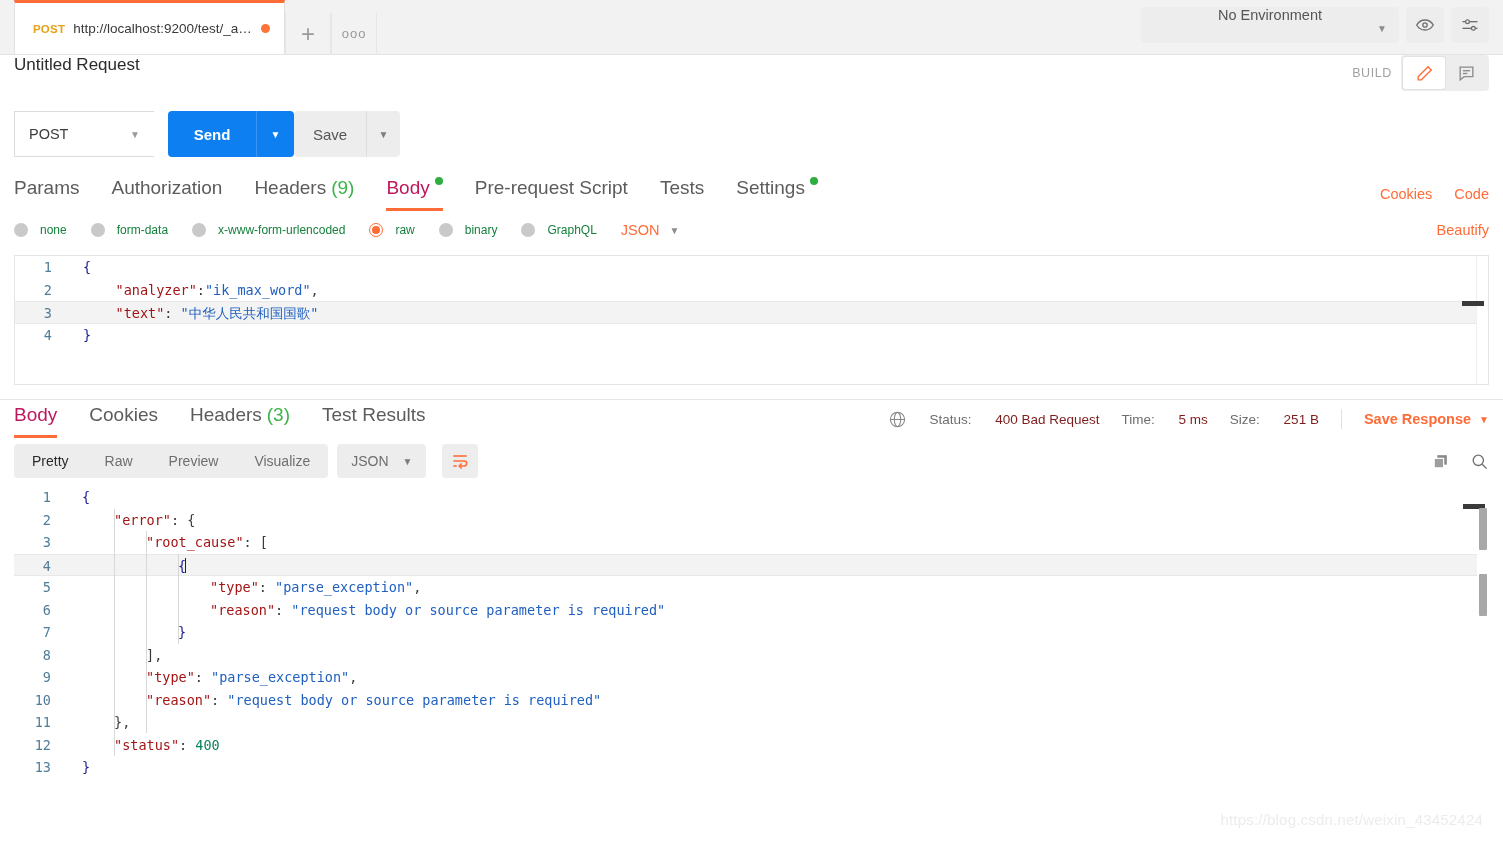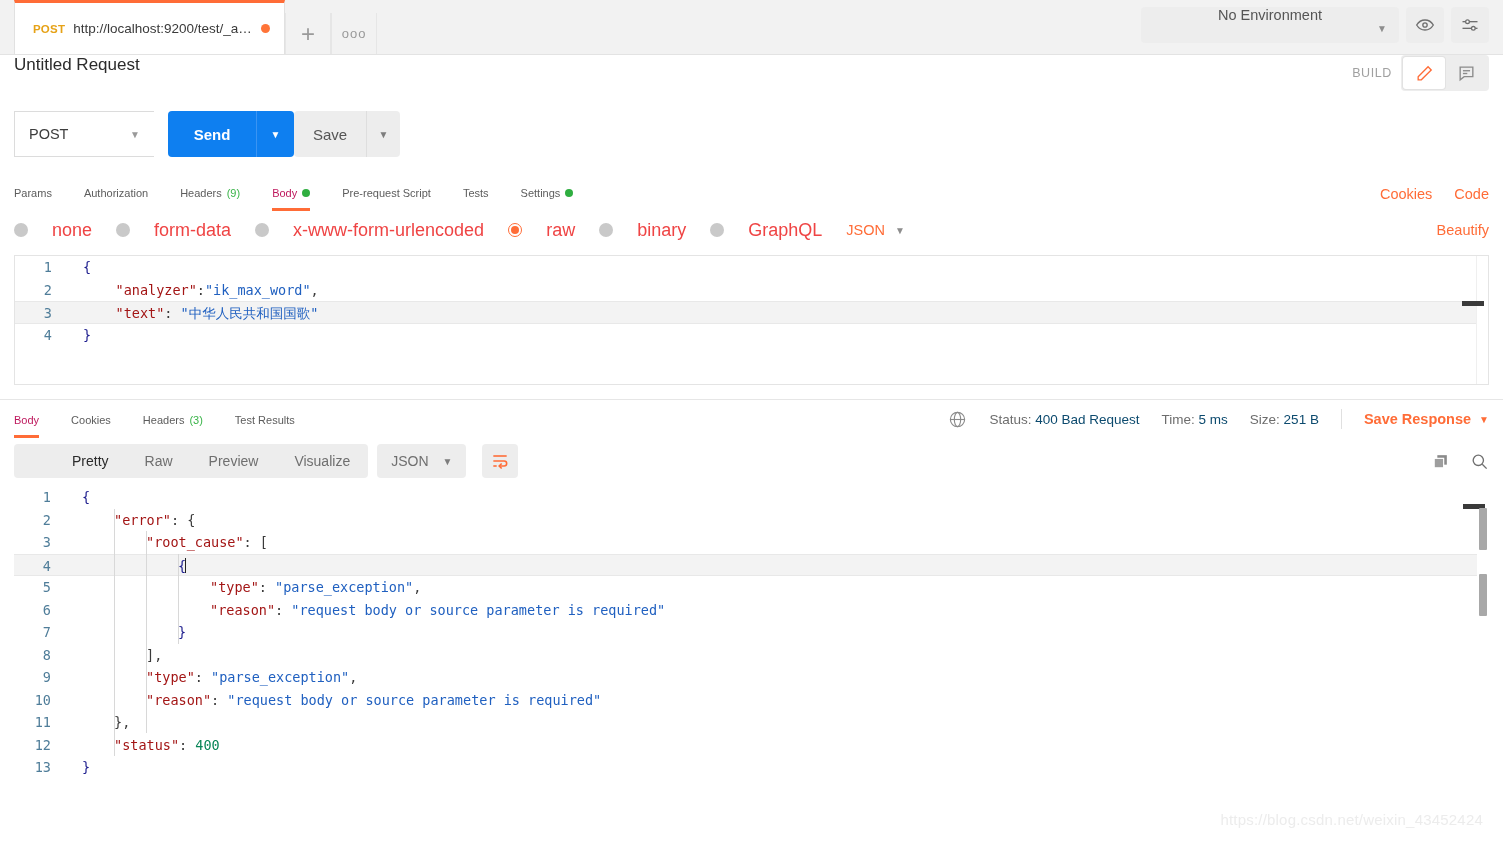--- a/index.html
+++ b/index.html
@@ -182,48 +182,48 @@
 
   
   .req-tabs {
     display: flex; align-items: flex-end;
     padding: 0 14px;
     margin-top: 16px;
     height: 38px;
     position: relative;
   }
   .rt {
-    font-size: 11px;
+    font-size: 19px;
     color: #5c5c5c;
     padding: 0 0 9px 0;
     margin-right: 32px;
     cursor: pointer;
     white-space: nowrap;
     border-bottom: 3px solid transparent;
-    display: flex; align-items: center; gap: 5px;
+    display: flex; gap: 5px;
   }
   .rt.active { color: #be185d; border-bottom-color: #ff6c37; }
   .cnt { color: #3ab449; }
   .gdot { width: 8px; height: 8px; border-radius: 50%; background: #2fae40; display:inline-block; }
   .rt-right {
     margin-left: auto; display: flex; gap: 22px; padding-bottom: 9px;
   }
   .link-orange { color: #ff6c37; font-size: 14.5px; cursor: pointer; }
 
   
   .bodytype-row {
     display: flex; align-items: center;
     padding: 0 14px;
     height: 38px;
     position: relative;
   }
   .radio-item {
-    display: flex; align-items: center; gap: 24px;
+    display: flex; align-items: center; gap: 12px;
     margin-right: 24px;
-    font-size: 18px; color: #ef4444;
+    font-size: 12px; color: #15803d;
     cursor: pointer;
   }
   .rad {
     width: 14px; height: 14px; border-radius: 50%;
     background: #c9c9c9; flex: none;
     display: flex; align-items: center; justify-content: center;
   }
   .rad.sel { background: #fff; border: 1px solid #ff6c37; }
   .rad.sel::after {
     content: ''; width: 8px; height: 8px; border-radius: 50%; background: #ff6c37;
@@ -305,36 +305,36 @@
     padding: 0 14px;
     height: 38px;
     position: relative;
   }
   .resp-meta {
     margin-left: auto;
     display: flex; align-items: center; gap: 22px;
     padding-bottom: 9px;
     font-size: 13.5px; color: #6d6d6d;
   }
-  .meta-val { color: #0c4a6e; }
+  .meta-val { color: #7f1d1d; margin-left: 20px; }
   .sep { width: 1px; height: 20px; background: #e0e0e0; }
   .save-resp {
     color: #ff6c37; font-size: 14.5px; font-weight: bold;
     display: flex; align-items: center; gap: 8px; cursor: pointer;
   }
 
   
   .resp-toolbar {
     display: flex; align-items: center;
     padding: 0 14px;
     height: 46px;
     position: relative;
   }
   .seg {
-    display: flex; background: #ededed; border-radius: 4px; height: 34px; align-items: flex-start; padding-left: 40px;
+    display: flex; background: #ededed; border-radius: 4px; height: 34px; align-items: flex-start;
   }
   .seg-btn {
     padding: 0 18px; height: 34px;
     display: flex; align-items: center;
     font-size: 14px; color: #6f6f6f; cursor: pointer;
   }
   .seg-btn.active { color: #2b2b2b; }
   .fmt-sel {
     margin-left: 9px;
     background: #ededed; border-radius: 4px; height: 34px;

